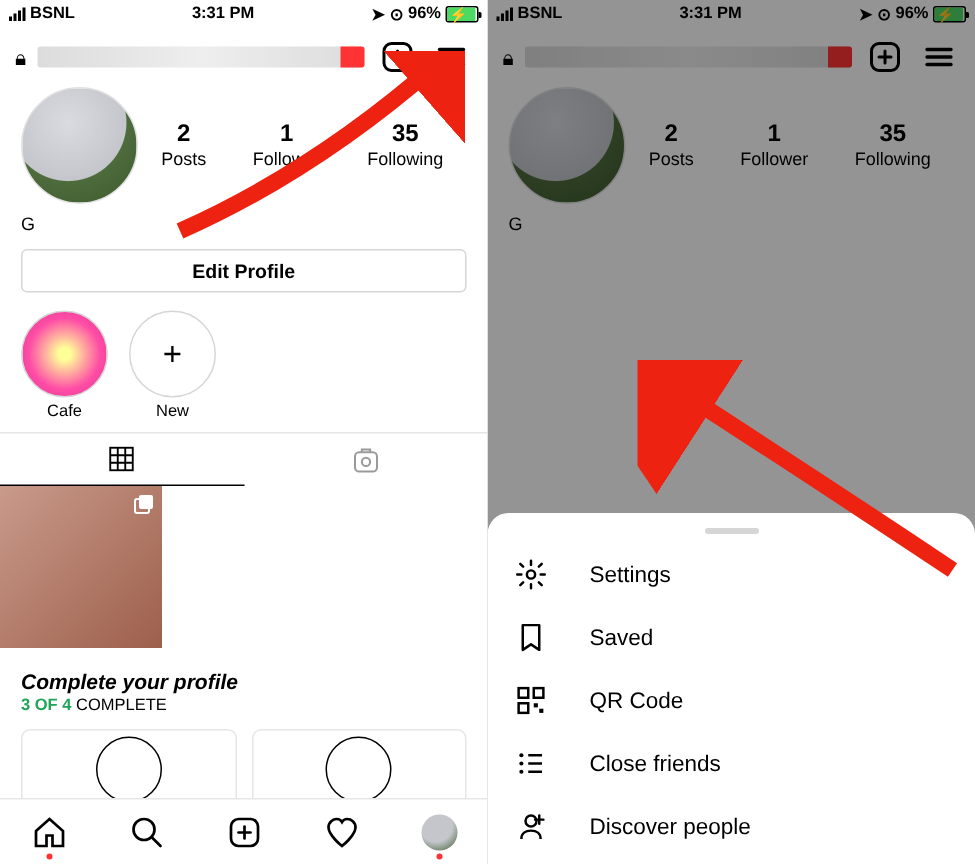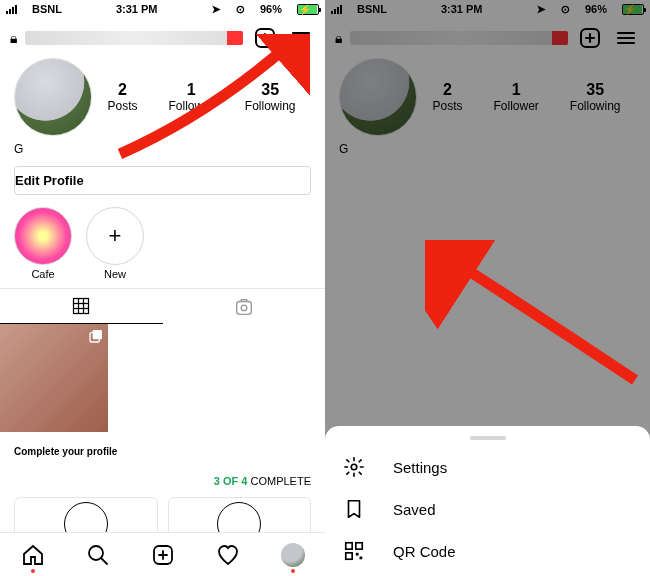--- a/index.html
+++ b/index.html
@@ -2,21 +2,21 @@
 <html><head>
 <meta charset="utf-8">
 <style>
 *{box-sizing:border-box;margin:0;padding:0;font-family:-apple-system,Helvetica,Arial,sans-serif;}
 body{background:#e8e8e8;width:650px;height:576px;overflow:hidden;position:relative;}
 .screens{display:flex;width:650px;height:576px;}
 .screen{width:325px;height:576px;background:#fff;position:relative;overflow:hidden;}
 
 
 .status{display:flex;align-items:center;justify-content:space-between;height:18px;padding:2px 6px;font-size:11px;font-weight:600;}
-.status .left,.status .right{display:flex;align-items:center;gap:15px;}
+.status .left,.status .right{display:flex;align-items:center;gap:3px;}
 .sig{display:flex;align-items:flex-end;gap:1px;height:10px;}
 .sig span{width:2px;background:#000;display:inline-block;}
 .sig span:nth-child(1){height:3px}.sig span:nth-child(2){height:5px}.sig span:nth-child(3){height:7px}.sig span:nth-child(4){height:9px}
 .bat{width:22px;height:11px;border:1px solid #000;border-radius:2px;position:relative;}
 .bat::after{content:"";position:absolute;right:-3px;top:3px;width:2px;height:4px;background:#000;border-radius:0 1px 1px 0;}
 .bat .fill{height:100%;width:95%;background:#4cd964;border-radius:1px;}
 .bolt{position:absolute;right:6px;top:-1px;font-size:10px;color:#000;}
 
 
 .hdr{display:flex;align-items:center;height:40px;padding:0 10px;gap:8px;}
@@ -26,21 +26,21 @@
 .iconbtn{width:28px;height:28px;display:flex;align-items:center;justify-content:center;}
 
 
 .prow{display:flex;align-items:center;padding:0 14px 6px 14px;}
 .avatar{width:78px;height:78px;border-radius:50%;background:radial-gradient(circle at 40% 30%,#d9dbe0 0%,#c4c6cc 55%,#4e6b3c 56%,#3a5a2c 100%);border:1px solid #e0e0e0;}
 .stats{flex:1;display:flex;justify-content:space-around;}
 .stat{text-align:center;font-size:12px;}
 .stat .n{font-size:16px;font-weight:700;display:block;}
 .bio{padding:0 14px 4px 14px;font-size:12px;}
 
-.editbtn{margin:6px 14px 10px 14px;border:1px solid #d6d6d6;border-radius:4px;font-size:13px;font-weight:600;padding:6px 0;}
+.editbtn{margin:6px 14px 10px 14px;border:1px solid #d6d6d6;border-radius:4px;text-align:center;font-size:13px;font-weight:600;padding:6px 0;}
 
 
 .hl{display:flex;gap:14px;padding:2px 14px 6px 14px;}
 .hlitem{text-align:center;font-size:11px;}
 .hlcirc{width:58px;height:58px;border-radius:50%;border:1px solid #d6d6d6;display:flex;align-items:center;justify-content:center;margin-bottom:3px;}
 .hlcirc.food{background:radial-gradient(circle,#ff9 10%,#ff4da6 60%,#e0338f);}
 .hlcirc.cafe{background:radial-gradient(circle,#d37fff 20%,#b657f3);}
 .hlcirc.new{font-size:22px;color:#000;font-weight:300;}
 
 
@@ -48,22 +48,22 @@
 .tab{flex:1;display:flex;align-items:center;justify-content:center;}
 .tab.active{border-bottom:1px solid #000;}
 
 
 .grid{display:flex;}
 .post{width:108px;height:108px;background:linear-gradient(135deg,#c99a8a,#9d5f4c);position:relative;}
 .post .multi{position:absolute;top:4px;right:4px;}
 
 
 .comp{padding:14px 14px 0 14px;}
-.comp .t{font-weight:700;font-size:10px;}
-.comp .s{font-size:11px;margin-top:18px;text-align:right;}
+.comp .t{font-weight:700;font-size:14px;font-style:italic;}
+.comp .s{font-size:11px;margin-top:2px;}
 .comp .s b{color:#1fa558;font-weight:700;}
 .carousel{display:flex;gap:10px;margin-top:10px;}
 .card{flex:1;height:54px;border:1px solid #e6e6e6;border-radius:6px;display:flex;align-items:flex-start;justify-content:center;padding-top:4px;}
 .cardcirc{width:44px;height:44px;border:1.5px solid #000;border-radius:50%;}
 
 
 .bnav{position:absolute;bottom:0;left:0;right:0;height:44px;border-top:1px solid #e6e6e6;display:flex;background:#fff;}
 .bnav .bn{flex:1;display:flex;align-items:center;justify-content:center;position:relative;}
 .dot{position:absolute;bottom:3px;width:4px;height:4px;border-radius:50%;background:#f33;}
 .miniav{width:24px;height:24px;border-radius:50%;background:radial-gradient(circle at 40% 30%,#c4c6cc 50%,#3a5a2c);}
@@ -308,20 +308,44 @@
             <svg width="22" height="22" viewBox="0 0 24 24">
               <rect x="3" y="3" width="7" height="7" fill="none" stroke="#000" stroke-width="1.8"></rect>
               <rect x="14" y="3" width="7" height="7" fill="none" stroke="#000" stroke-width="1.8"></rect>
               <rect x="3" y="14" width="7" height="7" fill="none" stroke="#000" stroke-width="1.8"></rect>
               <rect x="14" y="14" width="3" height="3" fill="#000"></rect>
               <rect x="18" y="18" width="3" height="3" fill="#000"></rect>
             </svg>
           </div>
       <span>QR Code</span>
     </div>
+    <div class="mrow">
+      <div class="mi">
+            <svg width="22" height="22" viewBox="0 0 24 24">
+              <circle cx="5" cy="6" r="1.5" fill="#000"></circle>
+              <circle cx="5" cy="12" r="1.5" fill="#000"></circle>
+              <circle cx="5" cy="18" r="1.5" fill="#000"></circle>
+              <line x1="10" y1="6" x2="20" y2="6" stroke="#000" stroke-width="1.8"></line>
+              <line x1="10" y1="12" x2="20" y2="12" stroke="#000" stroke-width="1.8"></line>
+              <line x1="10" y1="18" x2="20" y2="18" stroke="#000" stroke-width="1.8"></line>
+            </svg>
+          </div>
+      <span>Close friends</span>
+    </div>
+    <div class="mrow">
+      <div class="mi">
+            <svg width="22" height="22" viewBox="0 0 24 24">
+              <circle cx="12" cy="8" r="4" fill="none" stroke="#000" stroke-width="1.8"></circle>
+              <path d="M5 21c0-4 3-6 7-6s7 2 7 6" fill="none" stroke="#000" stroke-width="1.8"></path>
+              <line x1="18" y1="4" x2="18" y2="10" stroke="#000" stroke-width="1.8" stroke-linecap="round"></line>
+              <line x1="15" y1="7" x2="21" y2="7" stroke="#000" stroke-width="1.8" stroke-linecap="round"></line>
+            </svg>
+          </div>
+      <span>Discover people</span>
+    </div>
   </div>
 
   <svg class="arrow" style="left:100px;top:240px;" width="230" height="180">
     <defs>
           <marker id="ah2" markerWidth="14" markerHeight="14" refX="2" refY="6" orient="auto">
             <path d="M0,0 L0,12 L14,6 Z" fill="#e21"></path>
           </marker>
         </defs>
     <path d="M210 140 Q 120 80 30 22" stroke="#e21" stroke-width="11" fill="none" marker-end="url(#ah2)"></path>
   </svg>

